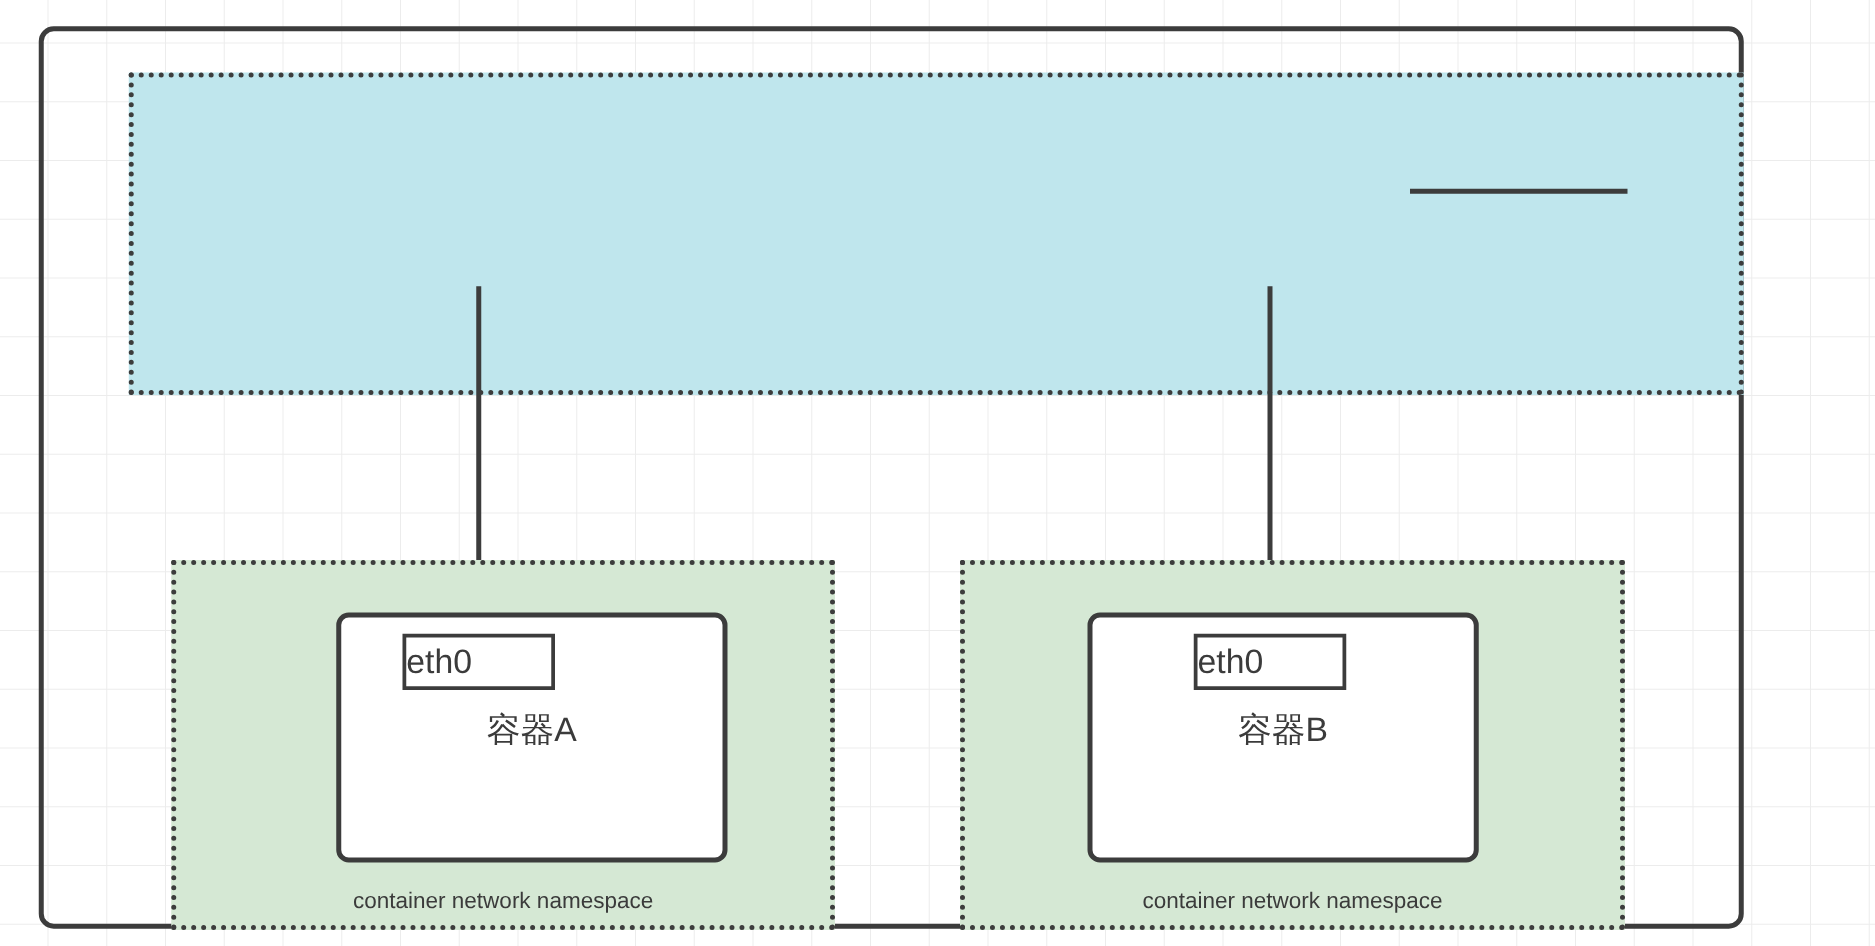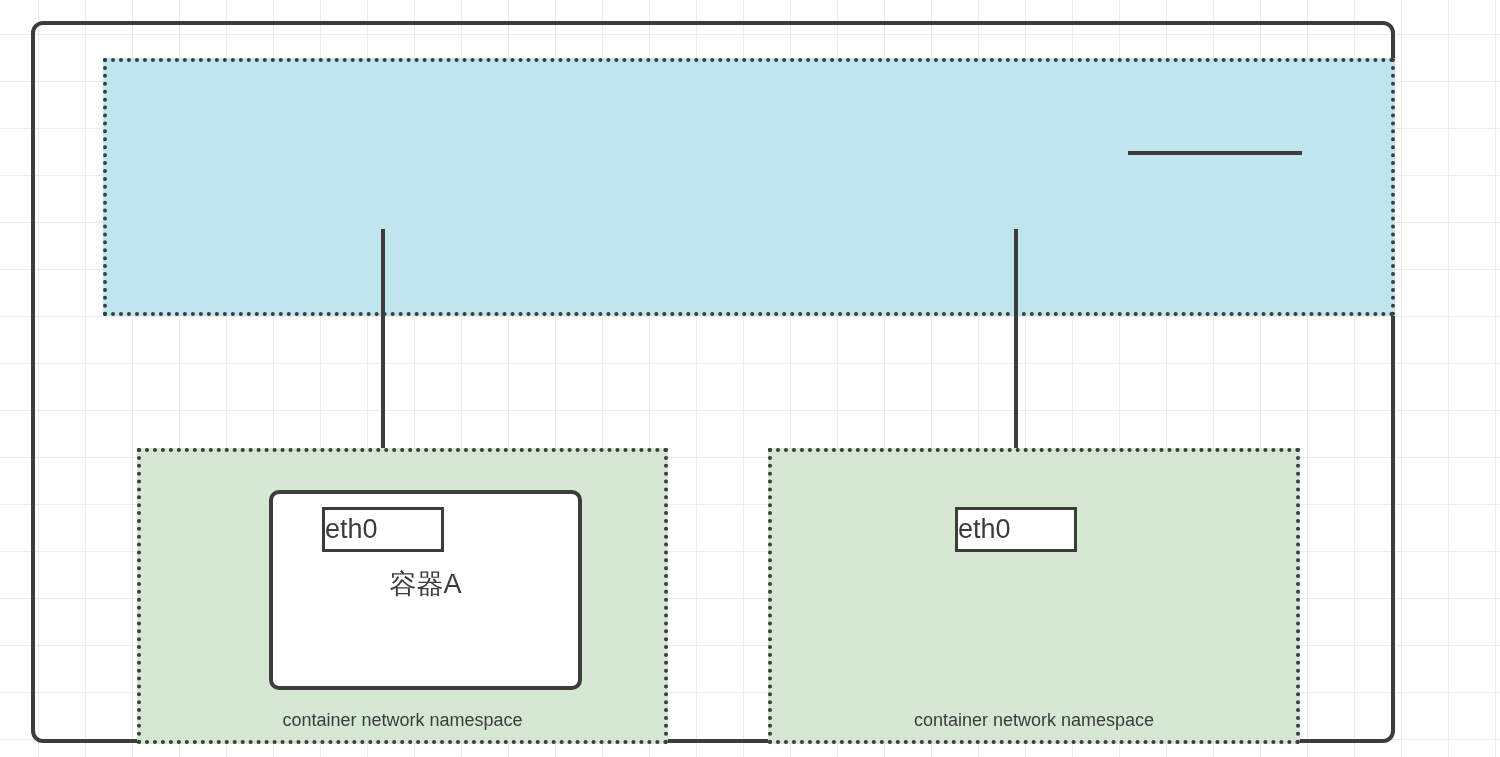--- a/index.html
+++ b/index.html
@@ -213,17 +213,20 @@
   <div id="container-a-box" class="container-box">
     <div class="container-name lbl">容器A</div>
   </div>
   <div id="eth0-a" class="eth0">
     <span class="lbl">eth0</span>
   </div>
 
   <div id="cns-right" class="cns">
     <div class="cns-label lbl">container network namespace</div>
   </div>
+  <div id="container-b-box" class="container-box">
+    <div class="container-name lbl">容器B</div>
+  </div>
   <div id="eth0-b" class="eth0">
     <span class="lbl">eth0</span>
   </div>
 
 </div>
 
 </body></html>

